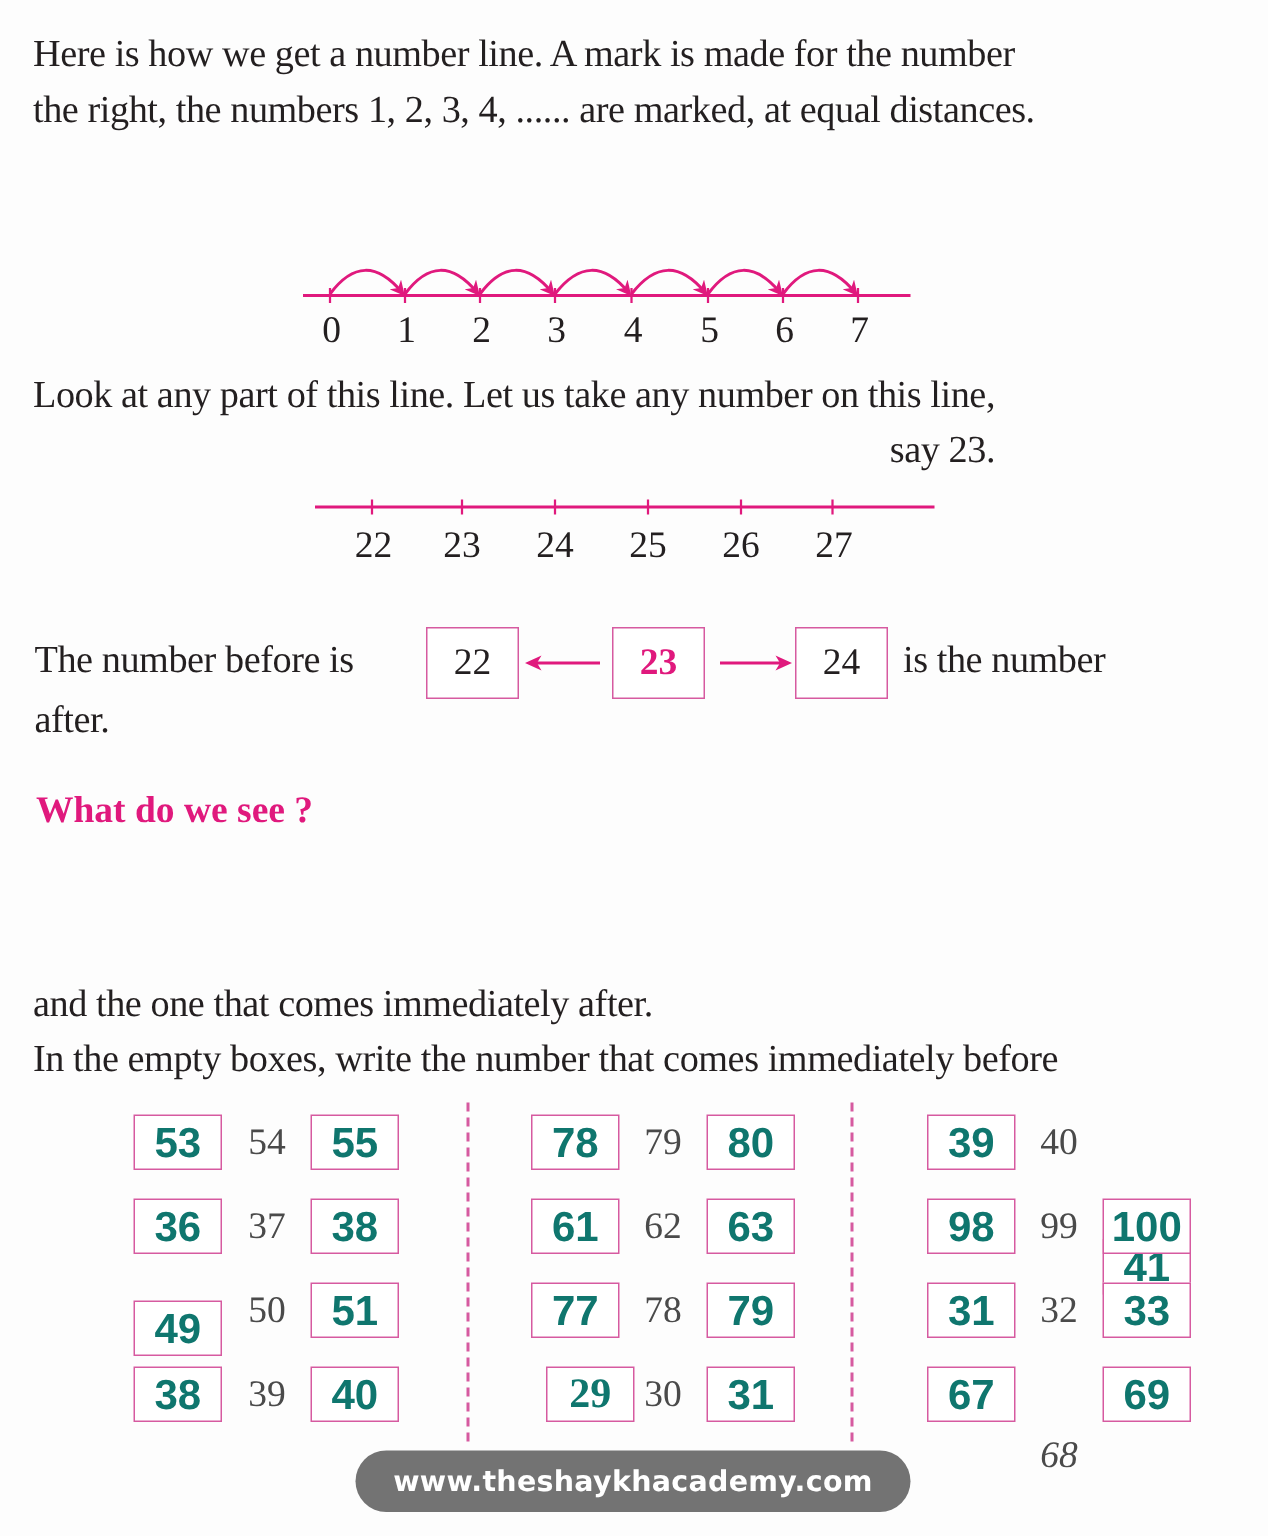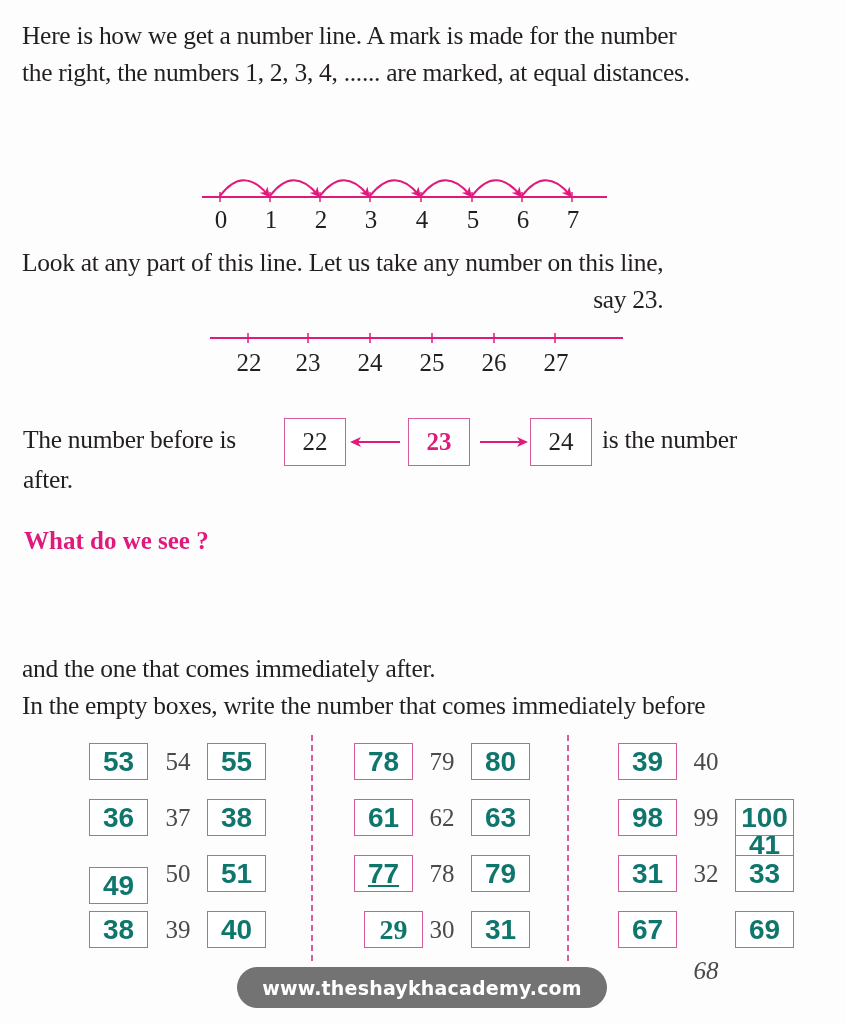--- a/index.html
+++ b/index.html
@@ -158,21 +158,21 @@
 
 <div>
   <div class="box q-box" style="left:354px; top:743px;">78</div>
   <div class="q-mid" style="left:414px; top:743px;">79</div>
   <div class="box q-box" style="left:471px; top:743px;">80</div>
 
   <div class="box q-box" style="left:354px; top:799px;">61</div>
   <div class="q-mid" style="left:414px; top:799px;">62</div>
   <div class="box q-box" style="left:471px; top:799px;">63</div>
 
-  <div class="box q-box" style="left:354px; top:855px;text-decoration:underline;">77</div>
+  <div class="box q-box" style="left:354px; top:855px;">77</div>
   <div class="q-mid" style="left:414px; top:855px;">78</div>
   <div class="box q-box" style="left:471px; top:855px;">79</div>
 
   <div class="box q-box" style="left:364px; top:911px;font-family:Liberation Serif, serif;">29</div>
   <div class="q-mid" style="left:414px; top:911px;">30</div>
   <div class="box q-box" style="left:471px; top:911px;">31</div>
 </div>
 
 <div class="divider" style="left:567px;"></div>
 

